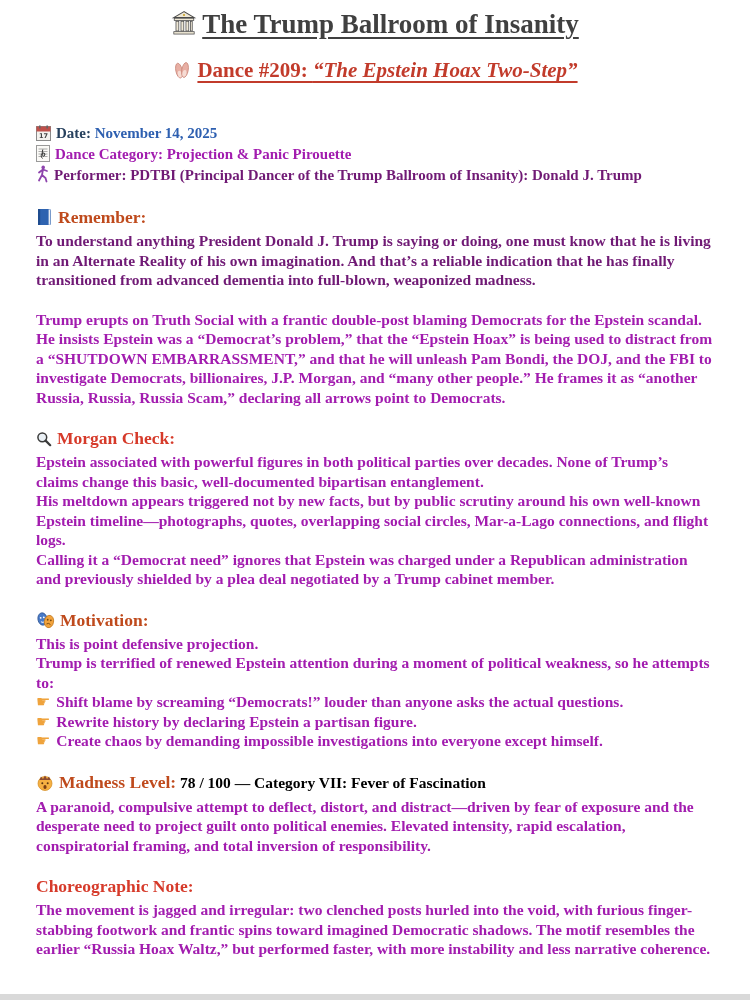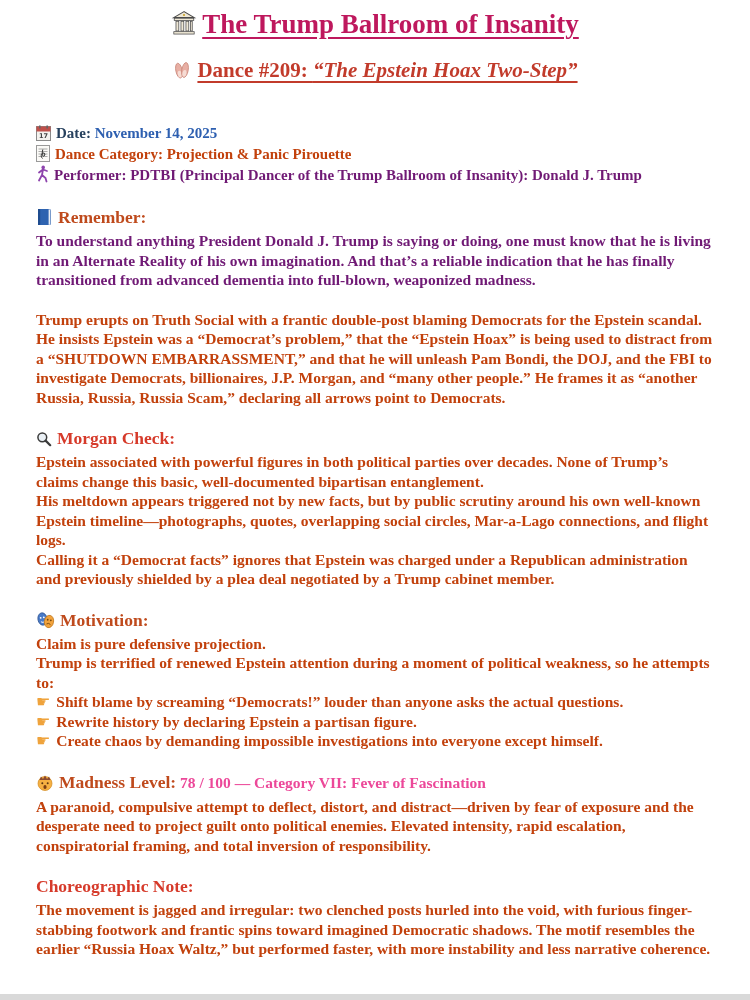--- a/index.html
+++ b/index.html
@@ -7,40 +7,40 @@
     width:750px;height:1000px;position:relative;overflow:hidden;
     background:#ffffff;
     font-family:"Liberation Serif","DejaVu Serif",serif;
     font-weight:bold;color:#111;
   }
   .content{padding:6px 36px 0 36px;}
   .ic{display:inline-block;vertical-align:-3px;margin-right:5px;line-height:0;}
   .ic svg{display:inline-block;}
   
   .title-row{text-align:center;margin:2px 0 0 0;font-size:27px;line-height:32px;}
-  .title-text{color:#be185d;text-decoration:underline;text-underline-offset:4px;text-decoration-thickness:2px;}
+  .title-text{color:#404040;text-decoration:underline;text-underline-offset:4px;text-decoration-thickness:2px;}
   
   .subtitle-row{text-align:center;margin:17px 0 0 0;font-size:21px;line-height:26px;color:#C23B2B;}
   .subtitle-link{text-decoration:underline;text-underline-offset:4px;text-decoration-thickness:2px;}
   .subtitle-quote{font-style:italic;}
   
   .meta{margin-top:40px;font-size:15px;line-height:21px;}
   .meta-line{white-space:nowrap;}
   .navy{color:#27415E;}
   .blue{color:#2D5FB0;}
   .teal{color:#701a75;}
-  .black{color:#c2410c;}
+  .black{color:#a21caf;}
   
   .section{margin-top:20px;}
   .sec-head{font-size:17.5px;line-height:22px;margin-bottom:3px;}
   .sec-title{text-underline-offset:3px;text-decoration-thickness:1.5px;}
   .orange{color:#BF4A1C;}
   .red{color:#D63A2A;}
   .body-p{font-size:15.5px;line-height:19.5px;margin:0;}
-  .inline-score{font-size:15.5px;color:#ec4899;text-decoration:none;}
+  .inline-score{font-size:15.5px;color:#000000;text-decoration:none;}
   .bullet-row{font-size:15.5px;line-height:19.5px;}
   .pointer{color:#EFA33C;font-family:"DejaVu Sans",sans-serif;font-size:16px;margin-right:6px;}
   .bottom-strip{position:absolute;left:0;bottom:0;width:750px;height:6px;background:#d9d9d9;}
 </style>
 </head>
 <body>
 
 <div class="page">
   <div class="content">
 
@@ -129,21 +129,21 @@
       <div class="sec-head">
         <span class="ic">
           <svg width="16" height="16" viewBox="0 0 16 16">
             <circle cx="6.3" cy="6.3" r="4.4" fill="#EAF0F5" stroke="#3a3a3a" stroke-width="1.5"></circle>
             <line x1="9.6" y1="9.6" x2="14.2" y2="14.2" stroke="#3a3a3a" stroke-width="2.2" stroke-linecap="round"></line>
           </svg>
         </span><span class="sec-title red">Morgan Check:</span>
       </div>
       <p class="body-p black">Epstein associated with powerful figures in both political parties over decades. None of Trump’s claims change this basic, well-documented bipartisan entanglement.</p>
       <p class="body-p black">His meltdown appears triggered not by new facts, but by public scrutiny around his own well-known Epstein timeline—photographs, quotes, overlapping social circles, Mar-a-Lago connections, and flight logs.</p>
-      <p class="body-p black">Calling it a “Democrat facts” ignores that Epstein was charged under a Republican administration and previously shielded by a plea deal negotiated by a Trump cabinet member.</p>
+      <p class="body-p black">Calling it a “Democrat need” ignores that Epstein was charged under a Republican administration and previously shielded by a plea deal negotiated by a Trump cabinet member.</p>
     </div>
 
     <div class="section">
       <div class="sec-head">
         <span class="ic">
           <svg width="19" height="17" viewBox="0 0 19 17">
             <g transform="rotate(-10 6.5 7)">
               <ellipse cx="6.5" cy="7" rx="4.6" ry="6.2" fill="#4A7BC8" stroke="#2F5593" stroke-width="0.8"></ellipse>
               <circle cx="4.9" cy="5.6" r="0.9" fill="#fff"></circle>
               <circle cx="8.1" cy="5.6" r="0.9" fill="#fff"></circle>
@@ -151,21 +151,21 @@
             </g>
             <g transform="rotate(10 13 9.5)">
               <ellipse cx="13" cy="9.5" rx="4.6" ry="6.2" fill="#F2A33C" stroke="#C17A1E" stroke-width="0.8"></ellipse>
               <circle cx="11.4" cy="8" r="0.9" fill="#7a4a10"></circle>
               <circle cx="14.6" cy="8" r="0.9" fill="#7a4a10"></circle>
               <path d="M11 12.3 Q13 10.6 15 12.3" fill="none" stroke="#7a4a10" stroke-width="0.9"></path>
             </g>
           </svg>
         </span><span class="sec-title orange">Motivation:</span>
       </div>
-      <p class="body-p black">Claim is pure defensive projection.</p>
+      <p class="body-p black">This is point defensive projection.</p>
       <p class="body-p black">Trump is terrified of renewed Epstein attention during a moment of political weakness, so he attempts to:</p>
       <div class="bullet-row"><span class="pointer">☛</span><span class="black">Shift blame by screaming “Democrats!” louder than anyone asks the actual questions.</span></div>
       <div class="bullet-row"><span class="pointer">☛</span><span class="black">Rewrite history by declaring Epstein a partisan figure.</span></div>
       <div class="bullet-row"><span class="pointer">☛</span><span class="black">Create chaos by demanding impossible investigations into everyone except himself.</span></div>
     </div>
 
     <div class="section">
       <div class="sec-head">
         <span class="ic">
           <svg width="18" height="18" viewBox="0 0 18 18">

